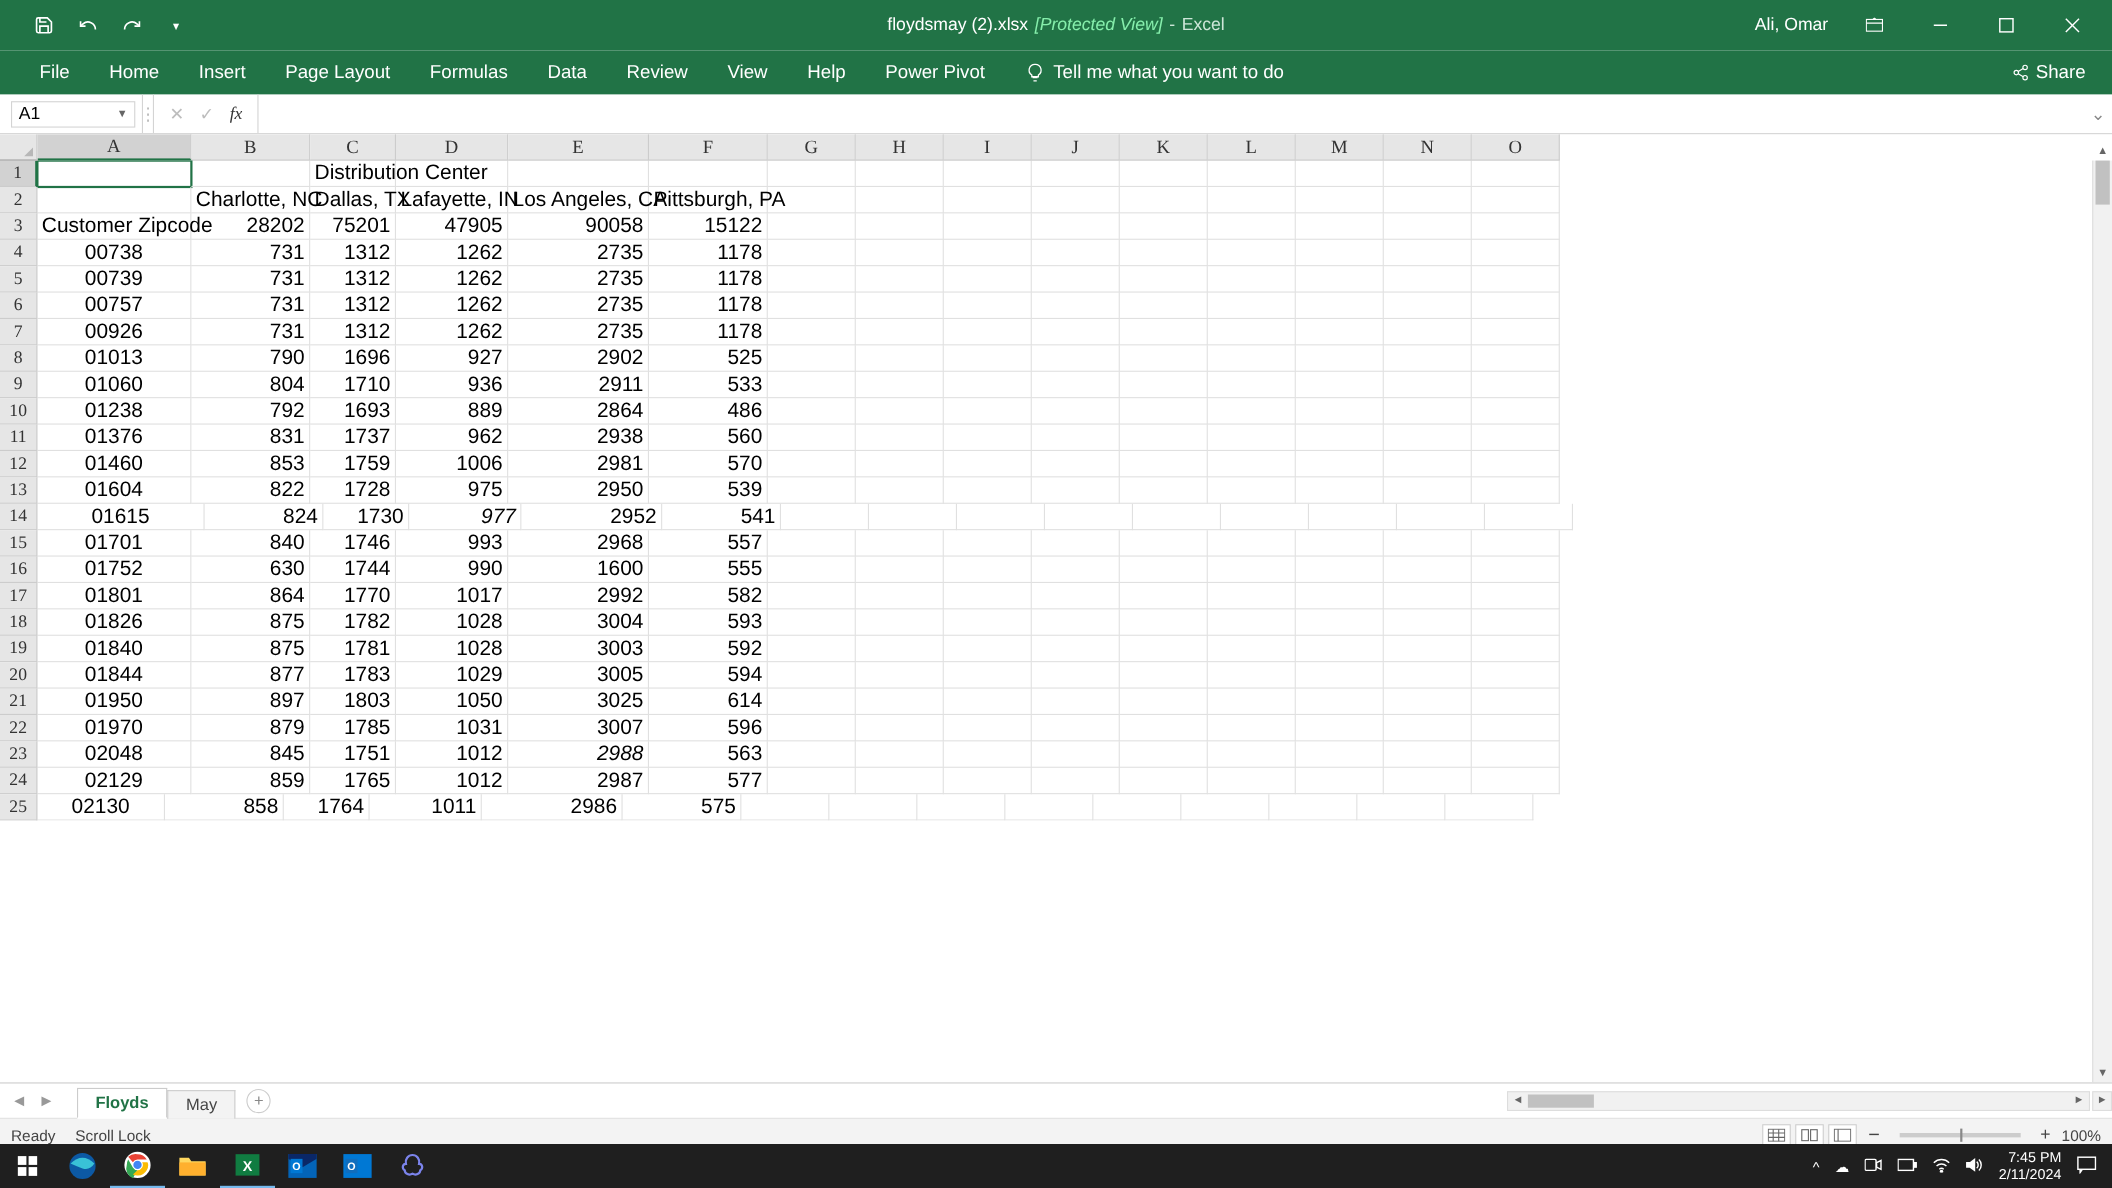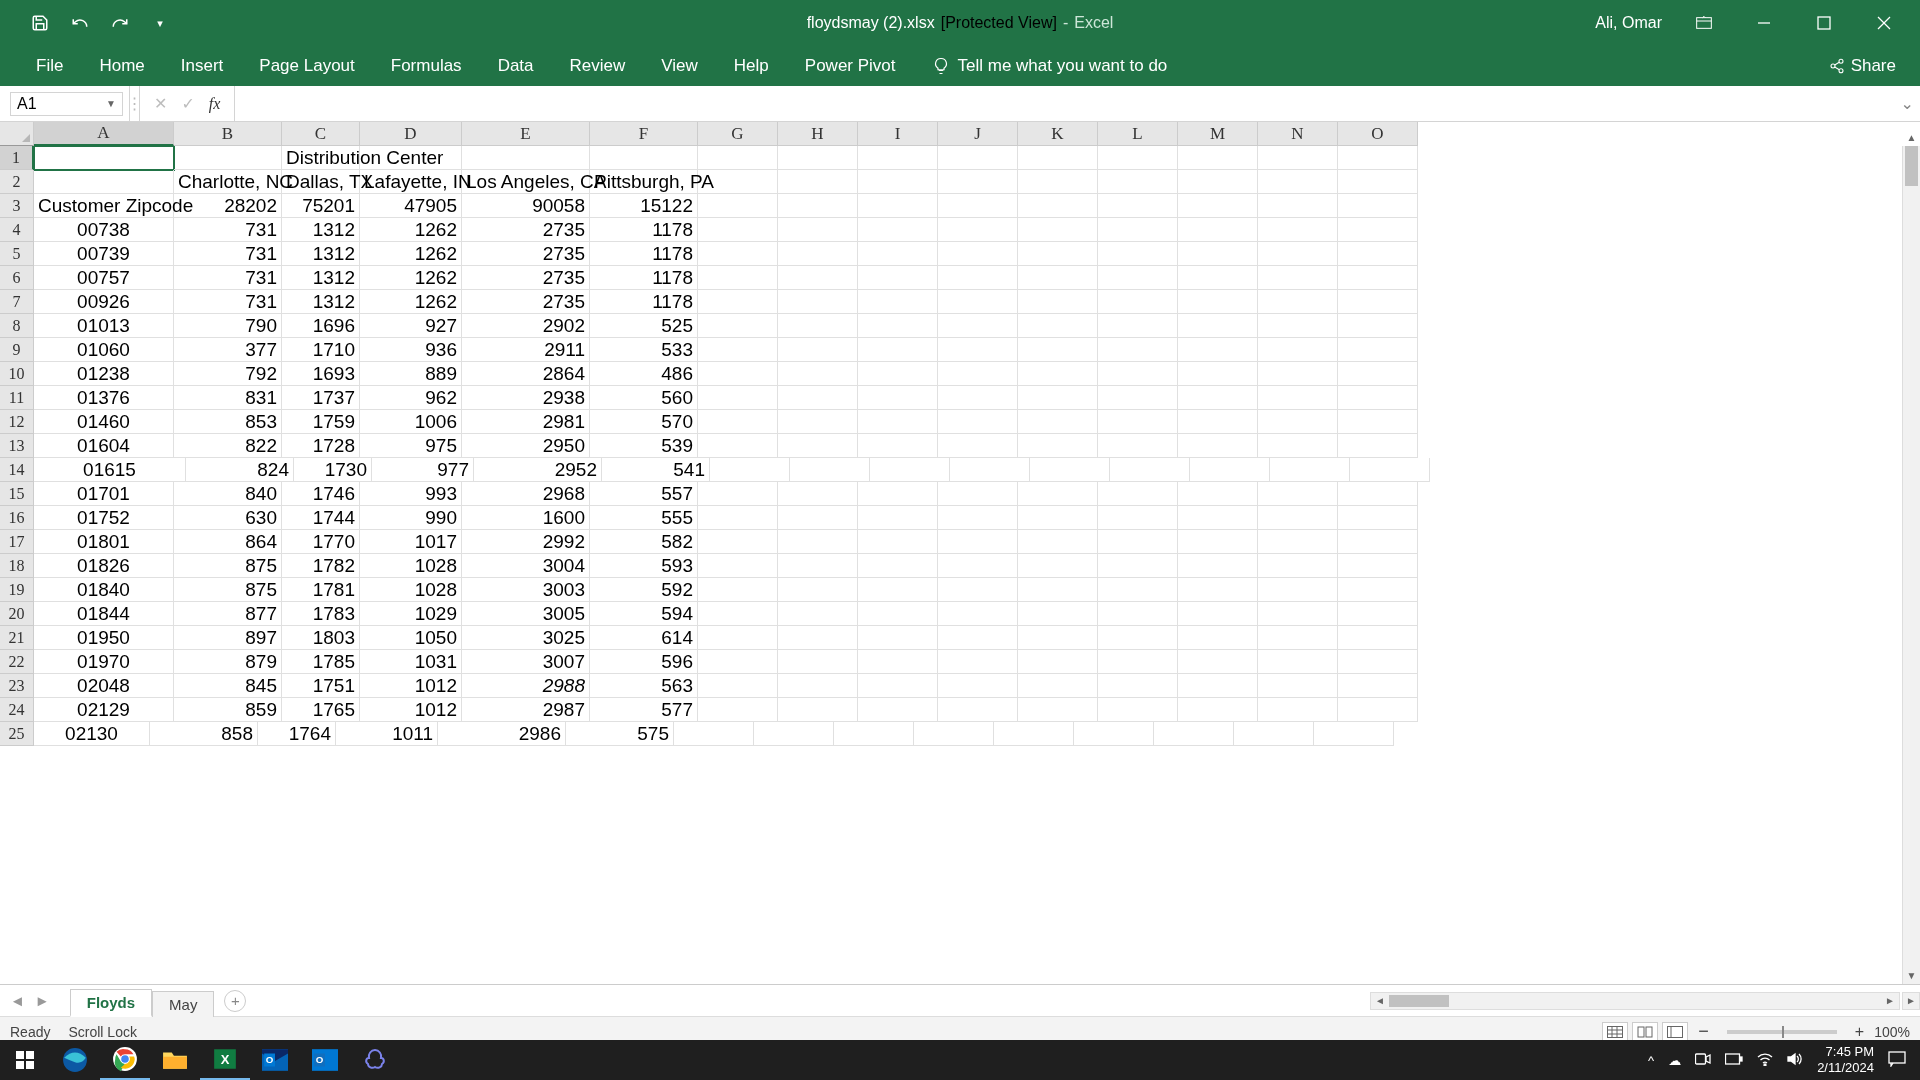--- a/index.html
+++ b/index.html
@@ -4,21 +4,21 @@
 <style>
 * { margin: 0; padding: 0; box-sizing: border-box; font-family: "Segoe UI", Tahoma, sans-serif; }
 body { width: 1920px; height: 1080px; overflow: hidden; background: #fff; user-select: none; }
 
 
 .titlebar { height: 46px; background: #217346; display: flex; align-items: center; color: #fff; position: relative; }
 .qat { display: flex; align-items: center; gap: 16px; padding-left: 28px; }
 .qat-btn { width: 24px; height: 24px; display: flex; align-items: center; justify-content: center; color: #fff; }
 .title-center { position: absolute; left: 50%; transform: translateX(-50%); font-size: 16px; color: #fff; display: flex; align-items: center; gap: 6px;}
 .title-filename { color: #fff; }
-.title-protected { color: #000000; }
+.title-protected { color: #86efac; font-style: italic; }
 .title-app { color: #cde6d8; }
 .titlebar-right { margin-left: auto; display: flex; align-items: center; gap: 24px; padding-right: 18px; font-size: 16px; }
 .win-btn { width: 36px; height: 36px; display: flex; align-items: center; justify-content: center; }
 
 
 .ribbon-tabs { height: 40px; background: #217346; display: flex; align-items: flex-end; padding-left: 18px; color: #fff; font-size: 17px; position: relative; }
 .ribbon-tab { padding: 8px 18px 10px 18px; cursor: default; }
 .tellme { display: flex; align-items: center; gap: 8px; padding: 8px 18px 10px 18px; }
 .share-btn { position: absolute; right: 14px; display: flex; align-items: center; gap: 6px; padding: 8px 10px 10px 10px; }
 
@@ -350,21 +350,21 @@
         <div class="cell l" style="width: 80px;"></div>
         <div class="cell l" style="width: 80px;"></div>
         <div class="cell l" style="width: 80px;"></div>
         <div class="cell l" style="width: 80px;"></div>
         <div class="cell l" style="width: 80px;"></div>
         <div class="cell l" style="width: 80px;"></div>
       </div>
       <div class="row">
         <div class="rh">9</div>
         <div class="cell c" style="width: 140px;">01060</div>
-        <div class="cell r" style="width: 108px;">377</div>
+        <div class="cell r" style="width: 108px;">804</div>
         <div class="cell r" style="width: 78px;">1710</div>
         <div class="cell r" style="width: 102px;">936</div>
         <div class="cell r" style="width: 128px;">2911</div>
         <div class="cell r" style="width: 108px;">533</div>
         <div class="cell l" style="width: 80px;"></div>
         <div class="cell l" style="width: 80px;"></div>
         <div class="cell l" style="width: 80px;"></div>
         <div class="cell l" style="width: 80px;"></div>
         <div class="cell l" style="width: 80px;"></div>
         <div class="cell l" style="width: 80px;"></div>
@@ -442,21 +442,21 @@
         <div class="cell l" style="width: 80px;"></div>
         <div class="cell l" style="width: 80px;"></div>
         <div class="cell l" style="width: 80px;"></div>
         <div class="cell l" style="width: 80px;"></div>
       </div>
       <div class="row">
         <div class="rh">14</div>
         <div class="cell c" style="width: 152px;">01615</div>
         <div class="cell r" style="width: 108px;">824</div>
         <div class="cell r" style="width: 78px;">1730</div>
-        <div class="cell r" style="width: 102px;">977</div>
+        <div class="cell r" style="width: 102px; font-style: italic;">977</div>
         <div class="cell r" style="width: 128px;">2952</div>
         <div class="cell r" style="width: 108px;">541</div>
         <div class="cell l" style="width: 80px;"></div>
         <div class="cell l" style="width: 80px;"></div>
         <div class="cell l" style="width: 80px;"></div>
         <div class="cell l" style="width: 80px;"></div>
         <div class="cell l" style="width: 80px;"></div>
         <div class="cell l" style="width: 80px;"></div>
         <div class="cell l" style="width: 80px;"></div>
         <div class="cell l" style="width: 80px;"></div>

